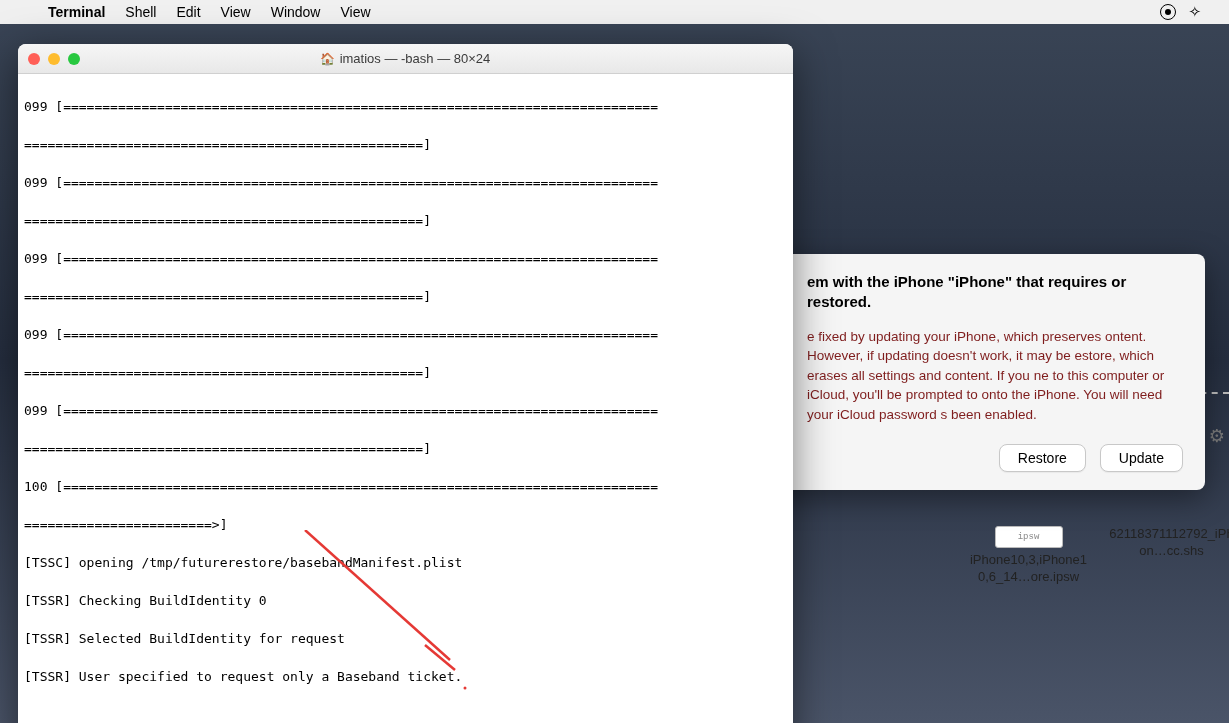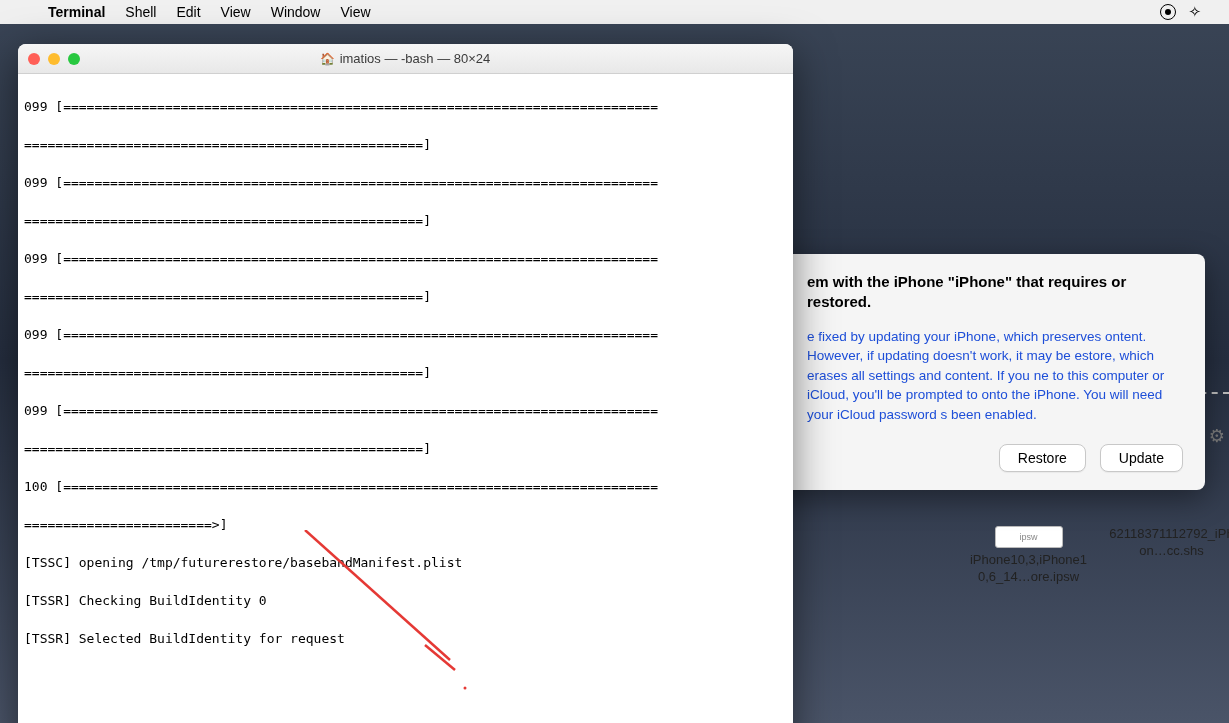--- a/index.html
+++ b/index.html
@@ -89,21 +89,21 @@
     z-index: 20;
     padding: 18px 22px 18px 22px;
   }
   .dialog-title {
     font-weight: 600; font-size: 15px; color: #000;
     margin-bottom: 14px;
     padding-left: 115px;
     line-height: 1.35;
   }
   .dialog-body {
-    font-size: 13.5px; color: #1d4ed8;
+    font-size: 13.5px; color: #7f1d1d;
     line-height: 1.45;
     padding-left: 115px;
     margin-bottom: 20px;
   }
   .dialog-buttons {
     display: flex; justify-content: flex-end; gap: 14px;
   }
   .dialog-buttons button {
     padding: 5px 18px;
     font-size: 14px;
@@ -144,21 +144,21 @@
     width: 125px;
     display: flex; flex-direction: column; align-items: center;
     gap: 4px;
   }
   .file-thumb {
     width: 68px; height: 22px;
     background: #fff;
     border: 1px solid #bbb;
     border-radius: 3px;
     display: flex; align-items: center; justify-content: center;
-    font-size: 9px; color: #888;
+    font-size: 9px; color: #888; font-family: Liberation Mono, monospace;
   }
   .file-name {
     font-size: 13px; color: #222;
     text-align: center;
     line-height: 1.3;
     word-break: break-all;
   }
 
   .cog-icon {
     position: absolute;
@@ -217,20 +217,21 @@
 <div class="term-line">===================================================]</div>
 <div class="term-line">099 [============================================================================</div>
 <div class="term-line">===================================================]</div>
 <div class="term-line">099 [============================================================================</div>
 <div class="term-line">===================================================]</div>
 <div class="term-line">100 [============================================================================</div>
 <div class="term-line">========================&gt;]</div>
 <div class="term-line">[TSSC] opening /tmp/futurerestore/basebandManifest.plist</div>
 <div class="term-line">[TSSR] Checking BuildIdentity 0</div>
 <div class="term-line">[TSSR] Selected BuildIdentity for request</div>
+<div class="term-line">[TSSR] User specified to request only a Baseband ticket.</div>
 
 
 
 
 
 <div class="term-line"></div>
 
 
   </div>
 </div>

